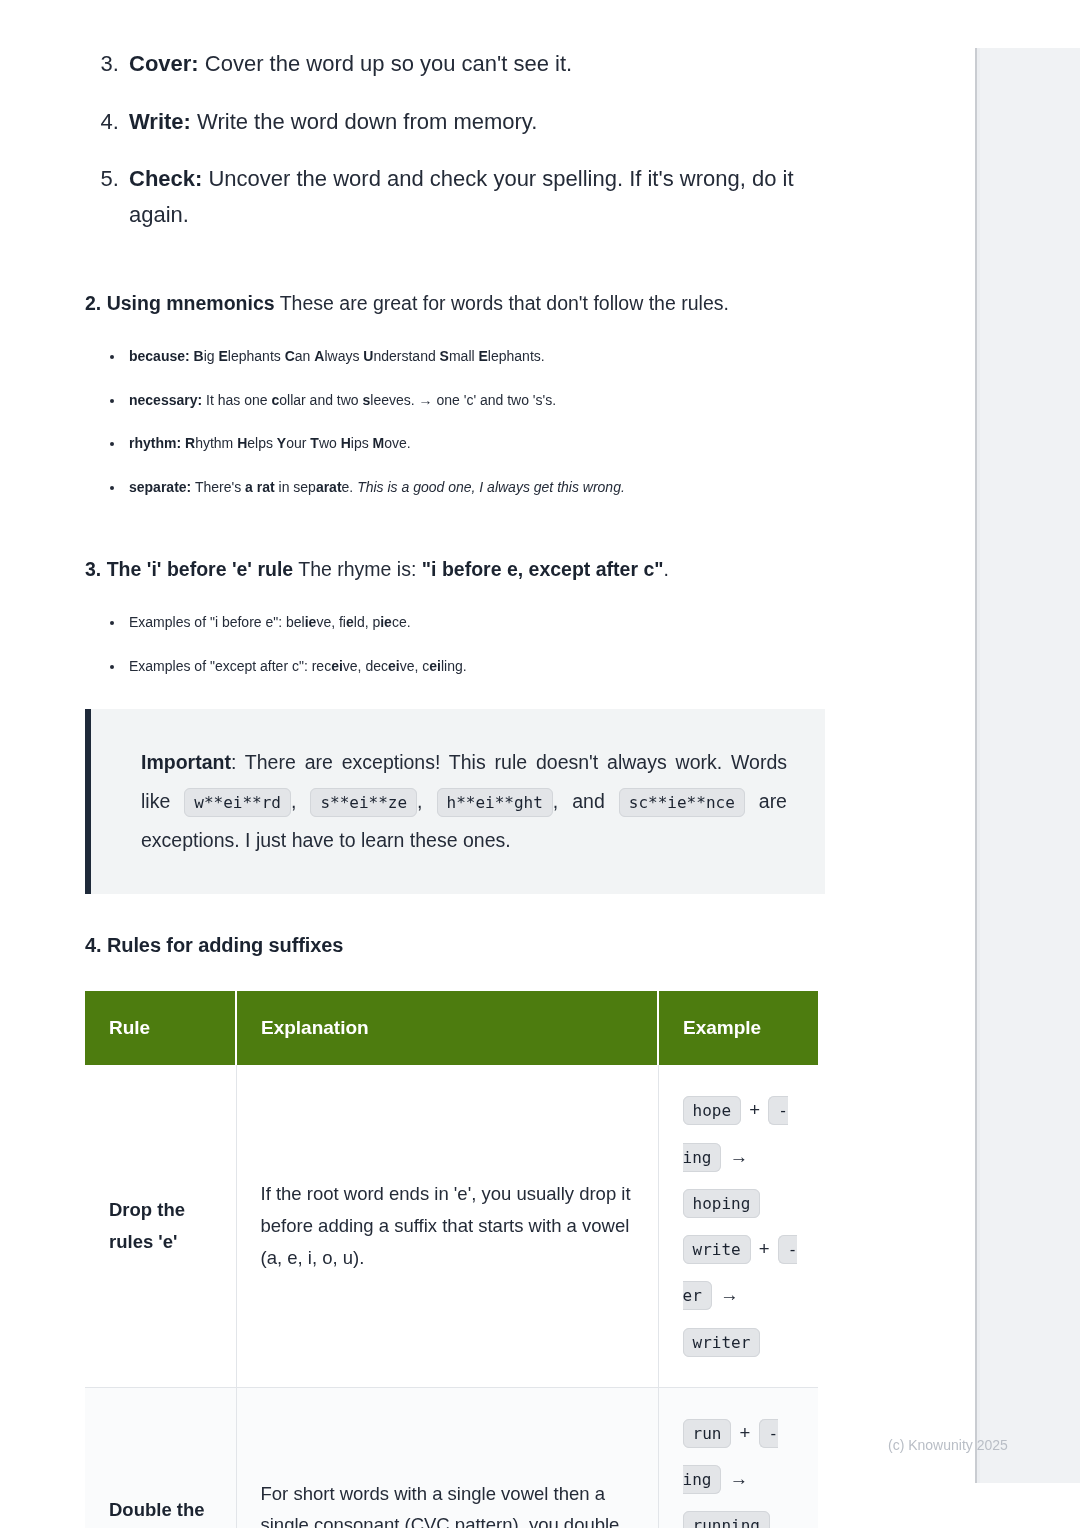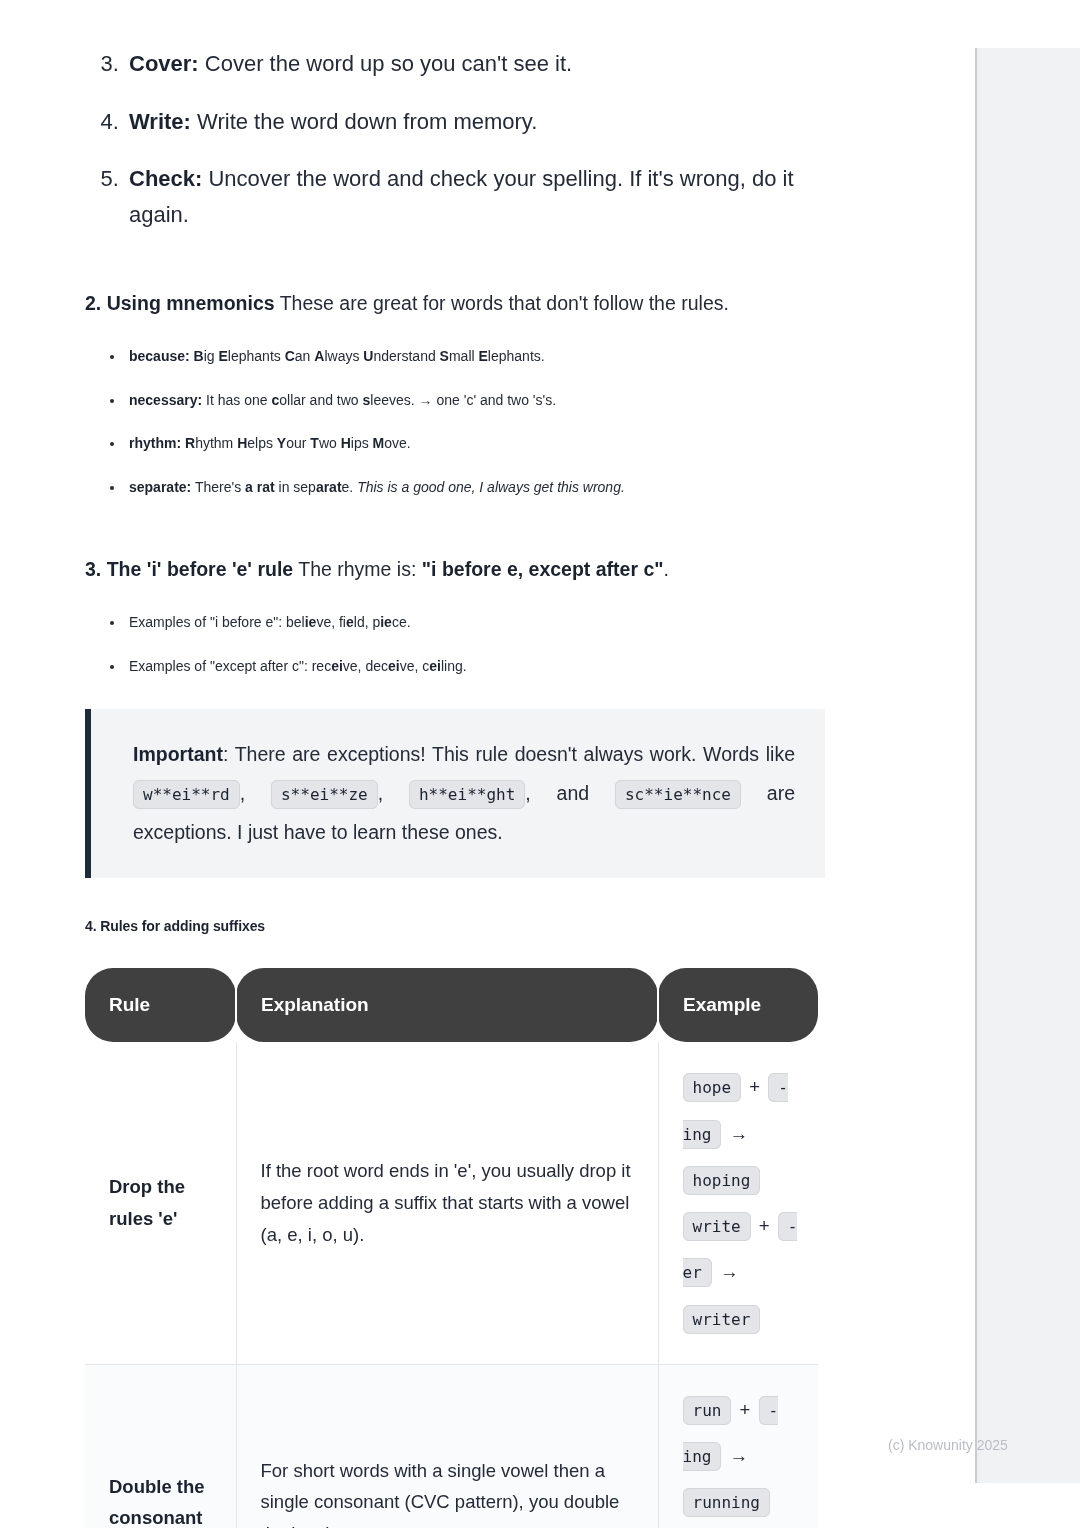--- a/index.html
+++ b/index.html
@@ -87,68 +87,67 @@
 
   
   .callout {
     margin: 32px 0 0 0;
     background: #f2f4f5;
     border-left: 6px solid #1f2a3a;
     padding: 26px 30px 26px 42px;
     width: 740px;
   }
   .callout p {
-    margin: 0;
+    margin: 8px;
     font-size: 19.5px;
     line-height: 2.0;
     text-align: justify;
     color: #242b38;
   }
 
   code, .code {
     font-family: "DejaVu Sans Mono", "Liberation Mono", monospace;
     font-size: 16px;
     background: #e3e5e8;
     border: 1px solid #d3d6da;
     border-radius: 6px;
     padding: 4px 9px;
     color: #1b2330;
     white-space: normal;
     line-height: 1.1;
   }
 
   
   h3.sec-head {
-    font-size: 14px;
+    font-size: 20px;
     font-weight: 700;
     margin: 40px 0 0 0;
     color: #1b2330;
     letter-spacing: -0.1px;
   }
 
   
   .table-wrap {
     margin: 34px 0 0 0;
     width: 733px;
     overflow: hidden;
   }
   table.rules {
     width: 733px;
     border-collapse: collapse;
     table-layout: fixed;
   }
   table.rules thead th {
-    background: #404040;
+    background: #4d7c0f;
     color: #ffffff;
     font-size: 19px;
     font-weight: 700;
     text-align: left;
     padding: 26px 24px;
     border-right: 2px solid #ffffff;
-    border-radius: 28px;
   }
   table.rules thead th:last-child { border-right: none; }
   table.rules col.c1 { width: 151px; }
   table.rules col.c2 { width: 422px; }
   table.rules col.c3 { width: 160px; }
 
   table.rules tbody td {
     border-right: 1px solid #e2e5e9;
     border-bottom: 1px solid #e2e5e9;
     padding: 22px 24px;

